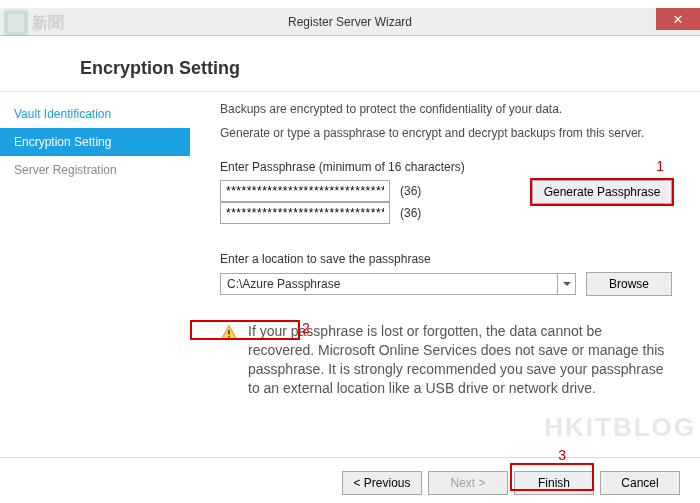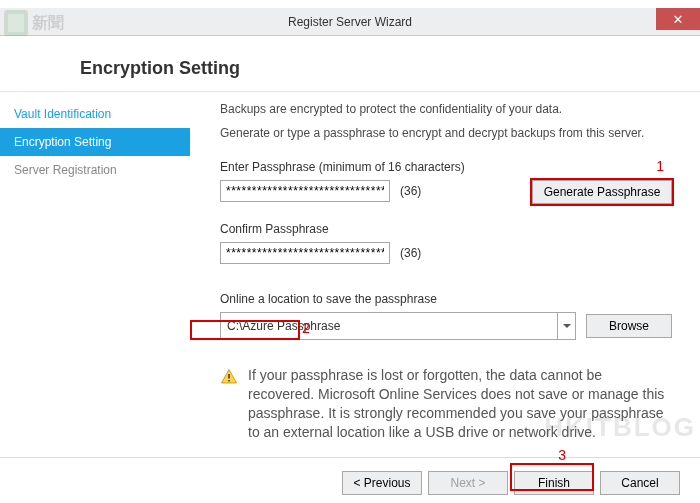--- a/index.html
+++ b/index.html
@@ -97,21 +97,21 @@
     width: 140px;
     height: 24px;
     background: #eceef0;
     border: 1px solid #a7a7a7;
     font-size: 12px;
     cursor: pointer;
   }
   .combo-row { display: flex; align-items: center; gap: 10px; margin-top: 4px;}
   .combo {
     flex: 1;
-    height: 28px;
+    height: 22px;
     border: 1px solid #a7a7a7;
     background: #fff;
     display: flex;
     align-items: center;
     position: relative;
     padding: 0;
   }
   .combo-text { padding: 0 6px; flex:1; }
   .combo-arrow {
     width: 18px;
@@ -217,27 +217,26 @@
     <div class="field-label">Enter Passphrase (minimum of 16 characters)</div>
     <div class="row">
       <input type="text" class="text-input" value="************************************" style="">
       <span class="count">(36)</span>
     </div>
 
     <button class="gen-btn">
       <span>Generate Passphrase</span>
     </button>
 
-    <div class="field-label">Confirm Passphrase</div>
     <div class="row">
       <input type="text" class="text-input" value="************************************" style="">
       <span class="count">(36)</span>
     </div>
 
-    <div class="field-label" style="margin-top:28px">Online a location to save the passphrase</div>
+    <div class="field-label" style="margin-top:28px">Enter a location to save the passphrase</div>
     <div class="combo-row">
       <div class="combo">
         <span class="combo-text">C:\Azure Passphrase</span>
         <div class="combo-arrow">
           <svg width="8" height="5" viewBox="0 0 8 5">
               <path d="M0 0 L4 4 L8 0 Z" fill="#555"></path>
             </svg>
         </div>
       </div>
       <button class="browse-btn">

